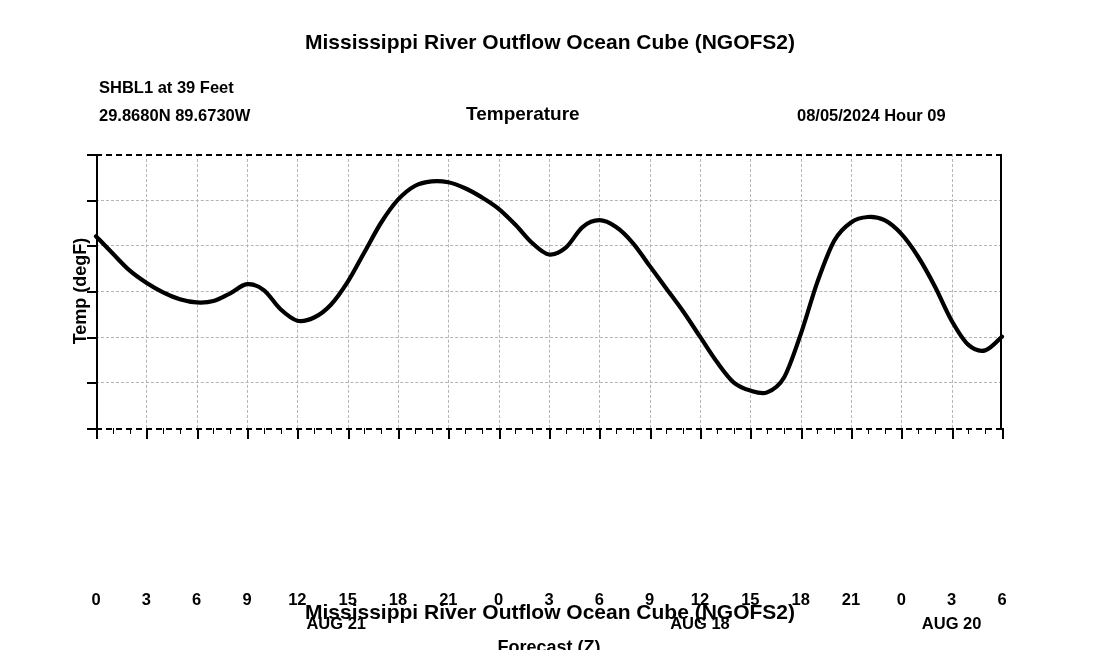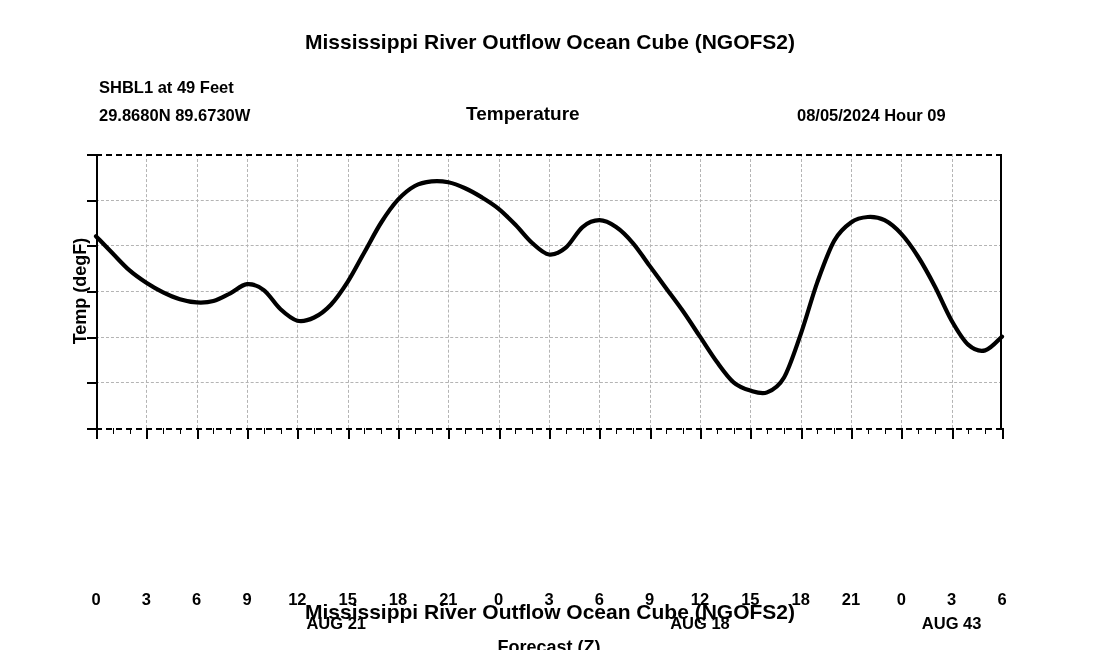--- a/index.html
+++ b/index.html
@@ -145,21 +145,21 @@
     left: 0; top: 0;
     width: 906px; height: 274px;
     overflow: visible;
   }
 </style>
 </head>
 <body>
 
 <div id="title-top" class="title-main">Mississippi River Outflow Ocean Cube (NGOFS2)</div>
 
-<div id="hdr-station" class="hdr">SHBL1 at 49 Feet</div>
+<div id="hdr-station" class="hdr">SHBL1 at 39 Feet</div>
 <div id="hdr-coords" class="hdr">29.8680N  89.6730W</div>
 <div id="hdr-param" class="hdr">Temperature</div>
 <div id="hdr-cycle" class="hdr">08/05/2024 Hour 09</div>
 
 <div id="plot-area">
 
   <div id="ylabel">Temp (degF)</div>
   <div id="xlabel">Forecast (Z)</div>
 
   <div id="grid-layer">
@@ -274,18 +274,18 @@
       <div class="xtick-label" style="left: 553.667px;">9</div>
       <div class="xtick-label" style="left: 604px;">12</div>
       <div class="xtick-label" style="left: 654.333px;">15</div>
       <div class="xtick-label" style="left: 704.667px;">18</div>
       <div class="xtick-label" style="left: 755px;">21</div>
       <div class="xtick-label" style="left: 805.333px;">0</div>
       <div class="xtick-label" style="left: 855.667px;">3</div>
       <div class="xtick-label" style="left: 906px;">6</div>
       <div class="day-label" style="left: 200px; text-align: right;">AUG 21</div>
       <div class="day-label" style="left: 604px;">AUG 18</div>
-      <div class="day-label" style="left: 855.667px;">AUG 43</div>
+      <div class="day-label" style="left: 855.667px;">AUG 20</div>
     </div>
 
 </div>
 
 <div id="title-bottom" class="title-main">Mississippi River Outflow Ocean Cube (NGOFS2)</div>
 
 </body></html>

